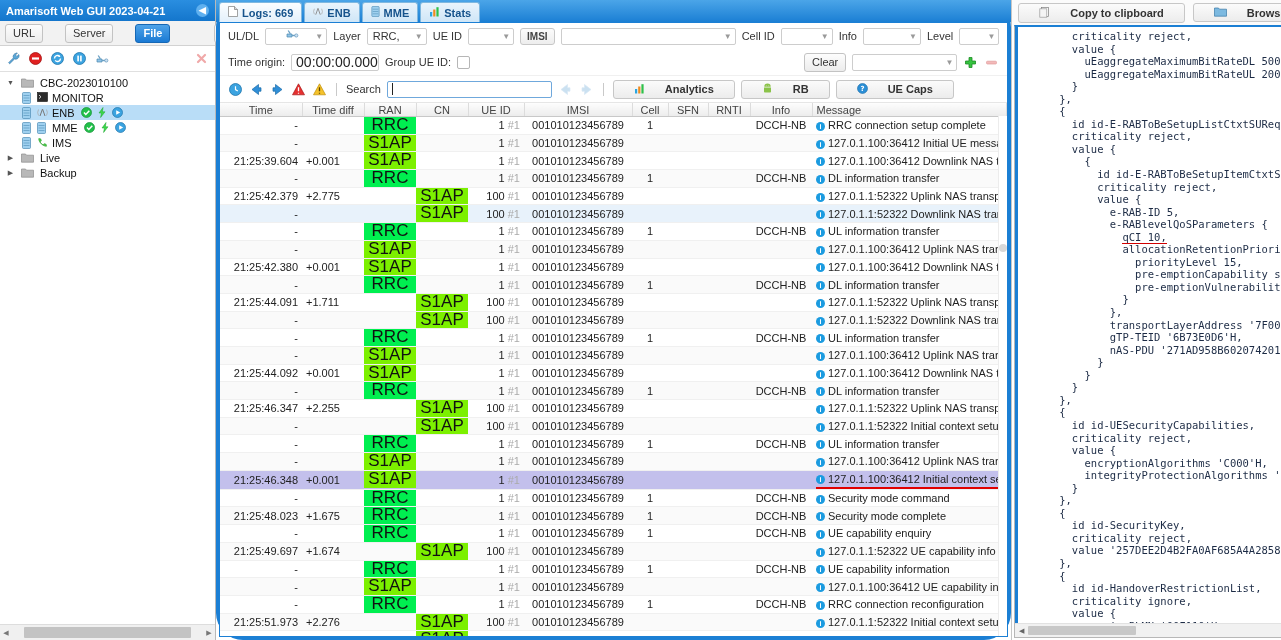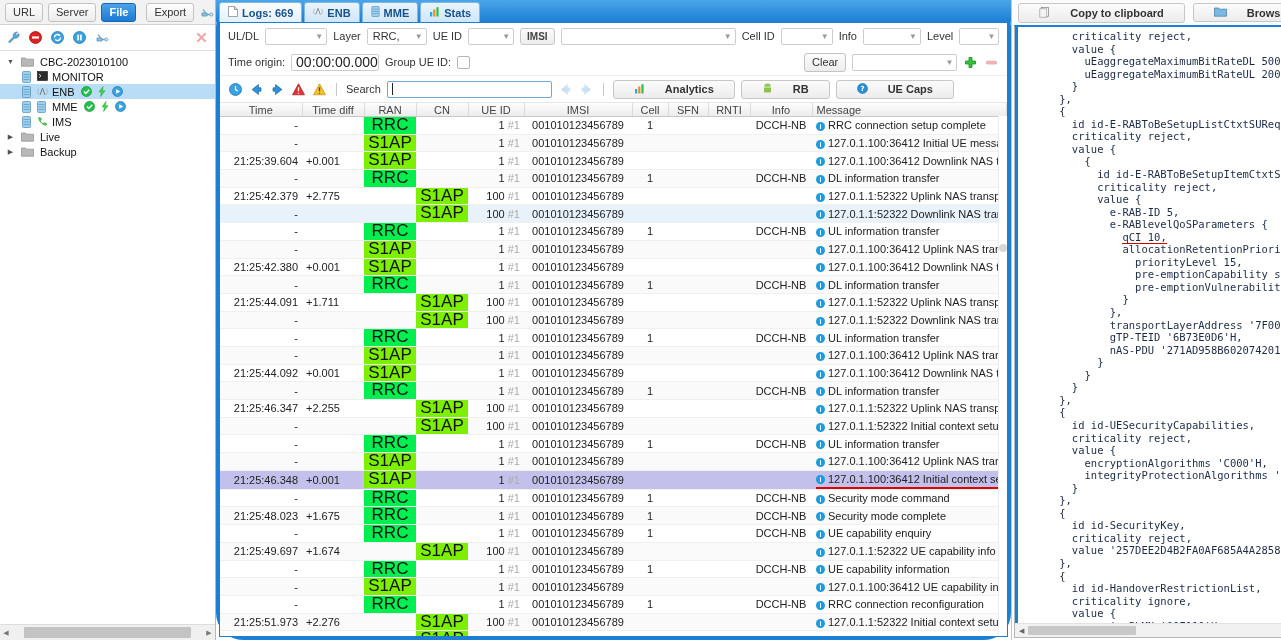--- a/index.html
+++ b/index.html
@@ -17,21 +17,21 @@
     height:21px;background:#1b7fd4;color:#fff;display:flex;align-items:center;
     padding:0 6px;font-size:11px;font-weight:bold;justify-content:space-between;
     background:linear-gradient(#2a8ee0,#1476cc);
   }
   .left-title .collapse{
     width:13px;height:13px;border-radius:50%;background:#5fb0ef;color:#fff;
     font-size:9px;display:flex;align-items:center;justify-content:center;line-height:1;
   }
   .toolbar1{
     height:24px;background:#f2f2f2;border-bottom:1px solid #d2d2d2;
-    display:flex;align-items:center;padding:0 5px;gap:5px;
+    display:flex;align-items:center;padding:0 5px;gap:22px;
   }
   .btn{
     border:1px solid #c3c3c3;background:linear-gradient(#fdfdfd,#ececec);
     border-radius:3px;padding:2px 7px;font-size:11px;color:#333;line-height:13px;
     white-space:nowrap;
   }
   .btn.active{background:linear-gradient(#4ea3e8,#1a7ad4);border-color:#1668b5;color:#fff;font-weight:bold;}
   .spacer{flex:1;}
   .toolbar2{
     height:25px;background:#fff;border-bottom:1px solid #e0e0e0;
@@ -157,20 +157,24 @@
   .rhscroll .ar{width:13px;text-align:center;font-size:7px;color:#666;}
   .rhscroll .thumb{height:9px;background:#c8c8c8;border-radius:1px;}
   .blue-edge{position:absolute;left:0;top:0;bottom:0;width:3px;background:#1b7fd4;}
 </style>
 </head>
 <body>
 
 <div class="app">
 
   <div class="left">
+    <div class="left-title">
+      <span>Amarisoft Web GUI 2023-04-21</span>
+      <span class="collapse">◀</span>
+    </div>
 
     <div class="toolbar1">
       <span class="btn">URL</span>
       <span class="btn">Server</span>
       <span class="btn active">File</span>
       <span class="spacer"></span>
       <span class="btn">Export</span>
       <span class="icn">
         <svg width="15" height="15" viewBox="0 0 15 15">
             <path d="M3 8h5v3H3z" fill="#8fc4e8" stroke="#4b86ad" stroke-width=".7"></path>

